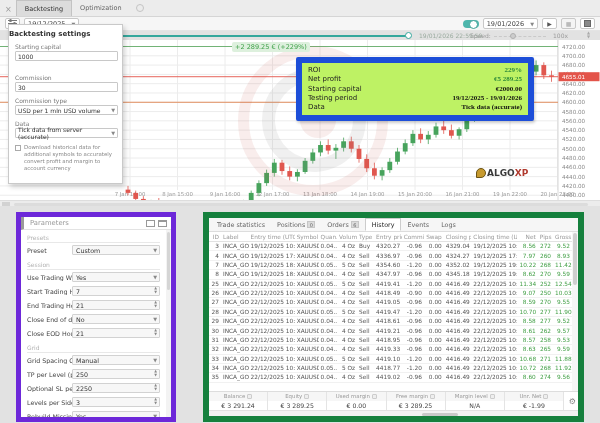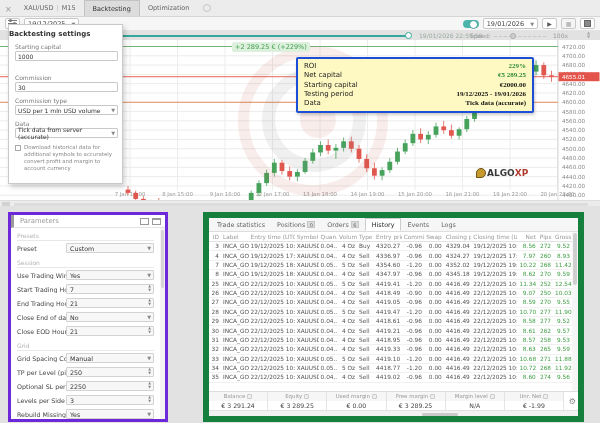--- a/index.html
+++ b/index.html
@@ -45,21 +45,21 @@
   .wm { position:absolute; border-radius:50%; }
   #wm1 { left:238px; top:6px; width:150px; height:150px; border:11px solid rgba(195,75,70,0.10); }
   #wm2 { left:262px; top:28px; width:104px; height:104px; border:13px solid rgba(140,140,140,0.13); border-top-color:rgba(195,75,70,0.10); transform:rotate(40deg); }
   #wm3 { left:300px; top:62px; width:36px; height:36px; background:rgba(195,75,70,0.10); }
   #profit-chip { position:absolute; left:232px; top:2px; background:#ddf0dd; color:#3c9f46; font-size:6.5px; padding:1px 3px; border-radius:2px; z-index:3; }
   #algoxp-logo { position:absolute; left:476px; top:128px; z-index:3; display:flex; align-items:center; font-size:9px; font-weight:bold; }
   #algoxp-icon { width:10px; height:10px; background:#c79a2e; border-radius:50% 50% 50% 0; margin-right:1px; border:1px solid #6b5314; }
   #algoxp-logo .algo { color:#3a3a3a; } #algoxp-logo .xp { color:#b03a2e; }
 
   
-  #tooltip { position:absolute; left:296px; top:57px; width:238px; z-index:40; background:#fef9c3; border:2px solid #1d4ed8; border-radius:2px; box-shadow:1px 2px 3px rgba(0,0,0,0.2); padding:3px 6px; }
+  #tooltip { position:absolute; left:296px; top:57px; width:238px; z-index:40; background:#bef264; border:6px solid #1d4ed8; border-radius:2px; box-shadow:1px 2px 3px rgba(0,0,0,0.2); padding:3px 6px; }
   .tt-row { display:flex; justify-content:space-between; font-size:7px; line-height:9.3px; color:#222; }
   .tt-row .val { font-weight:bold; color:#111;font-family:Liberation Serif, serif; }
   .tt-row .val.green { color:#2e8b3a; }
 
   
   #chart-hscroll { position:absolute; top:200px; left:0; right:0; height:6px; background:#ececec; border-top:1px solid #ddd; }
   #chart-hscroll .btn { position:absolute; left:2px; top:1px; width:8px; height:4px; background:#d2d2d2; }
   #chart-hscroll .thumb { position:absolute; left:14px; right:12px; top:1.5px; height:3px; background:#dcdcdc; border-radius:2px; }
 
   
@@ -67,21 +67,21 @@
   #settings h1 { font-size:7px; color:#333; margin-top:5px; font-weight:bold; }
   #settings .lbl { font-size:6px; color:#777; margin:5px 0 1px 6px; }
   #settings .box { width:103px; height:10px; margin-left:6px; border:1px solid #c8c8c8; border-radius:1px; background:#fff; font-size:6px; color:#333; display:flex; align-items:center; padding:0 2px; }
   #settings .box .caret { margin-left:auto; font-size:5px; color:#888; }
   #settings .chkrow { display:flex; margin:6px 4px 0 6px; gap:3px; }
   #settings .chk { width:6px; height:6px; border:1px solid #aaa; background:#fff; flex:none; margin-top:1px; }
   #settings .chktext { font-size:5.4px; color:#888; line-height:1.3; }
   .gap8 { height:8px; }
 
   
-  #params { position:absolute; left:8px; top:212px; width:160px; height:210px; background:#fff; border:3px solid #6d28d9; overflow:hidden; }
+  #params { position:absolute; left:16px; top:212px; width:160px; height:210px; background:#fff; border:5px solid #6d28d9; overflow:hidden; }
   #params-header { height:13px; border-bottom:1px solid #e3e3e3; display:flex; align-items:center; padding:0 4px 0 6px; border-left:3px solid #9a9a9a; }
   #params-header .title { font-size:6.8px; color:#999; }
   #params-header .icons { margin-left:auto; display:flex; gap:3px; }
   #params-header .wicon { width:9px; height:7px; border:1px solid #999; }
   #params-header .wicon.fill { border-top-width:2px; }
   #params-body { position:absolute; top:13px; bottom:0; left:0; right:5px; overflow:hidden; }
   .sec-head { font-size:6px; color:#b3b3b3; margin:4px 6px 0 6px; padding-bottom:1px; border-bottom:1px solid #e8e8e8; }
   .prow { display:flex; align-items:center; height:14px; padding:0 6px; }
   .prow .plbl { flex:1; font-size:6.3px; color:#444; white-space:nowrap; overflow:hidden; }
   .pctl { width:88px; height:10px; background:#f7f7f7; border:1px solid #d2d2d2; border-radius:1px; display:flex; align-items:center; font-size:6.3px; color:#333; }
@@ -111,25 +111,20 @@
   .fcell .fval { flex:1; font-size:6.2px; color:#444; display:flex; align-items:center; justify-content:center; }
   #footer-gear { position:absolute; right:2px; bottom:10px; font-size:8px; color:#888; }
   #trades-hscroll { position:absolute; left:0; right:0; bottom:0; height:6px; background:#f1f1f1; border-top:1px solid #e0e0e0; }
   #trades-hscroll .thumb { position:absolute; left:213px; width:36px; top:1.5px; height:3px; background:#c9c9c9; border-radius:2px; }
 </style>
 </head>
 <body>
 
 <div id="tabbar">
   <span id="close-x">×</span>
-  <div class="tab">
-    <span>XAU/USD</span>
-    <span class="sep">|</span>
-    <span>M15</span>
-  </div>
   <div class="tab active">Backtesting</div>
   <div class="tab">Optimization</div>
   <div id="spinner"></div>
 </div>
 
 <div id="toolbar">
   <div class="icon-btn">
     <span id="sliders-icon">
         <i></i>
         <i></i>
@@ -349,21 +344,21 @@
     <span class="xp">XP</span>
   </div>
 </div>
 
 <div id="tooltip">
     <div class="tt-row">
       <span>ROI</span>
       <span class="val green">229%</span>
     </div>
     <div class="tt-row">
-      <span>Net capital</span>
+      <span>Net profit</span>
       <span class="val green">€5 289.25</span>
     </div>
     <div class="tt-row">
       <span>Starting capital</span>
       <span class="val">€2000.00</span>
     </div>
     <div class="tt-row">
       <span>Testing period</span>
       <span class="val">19/12/2025 - 19/01/2026</span>
     </div>

